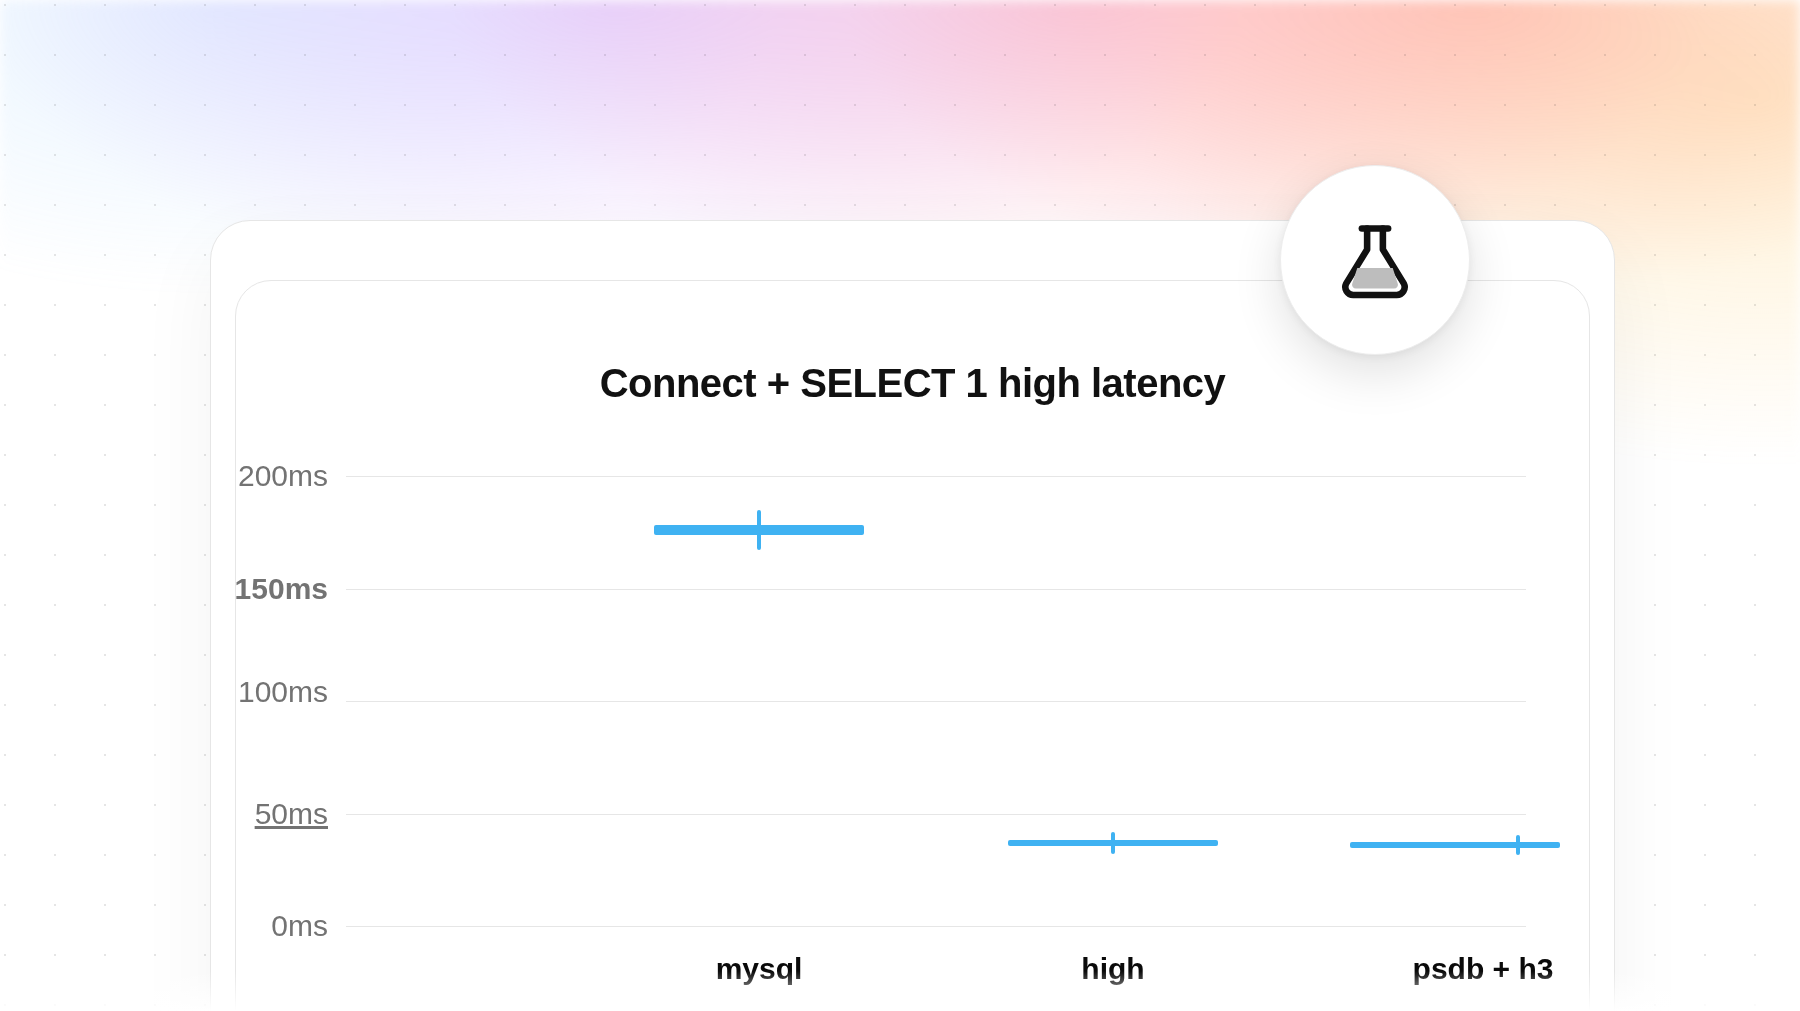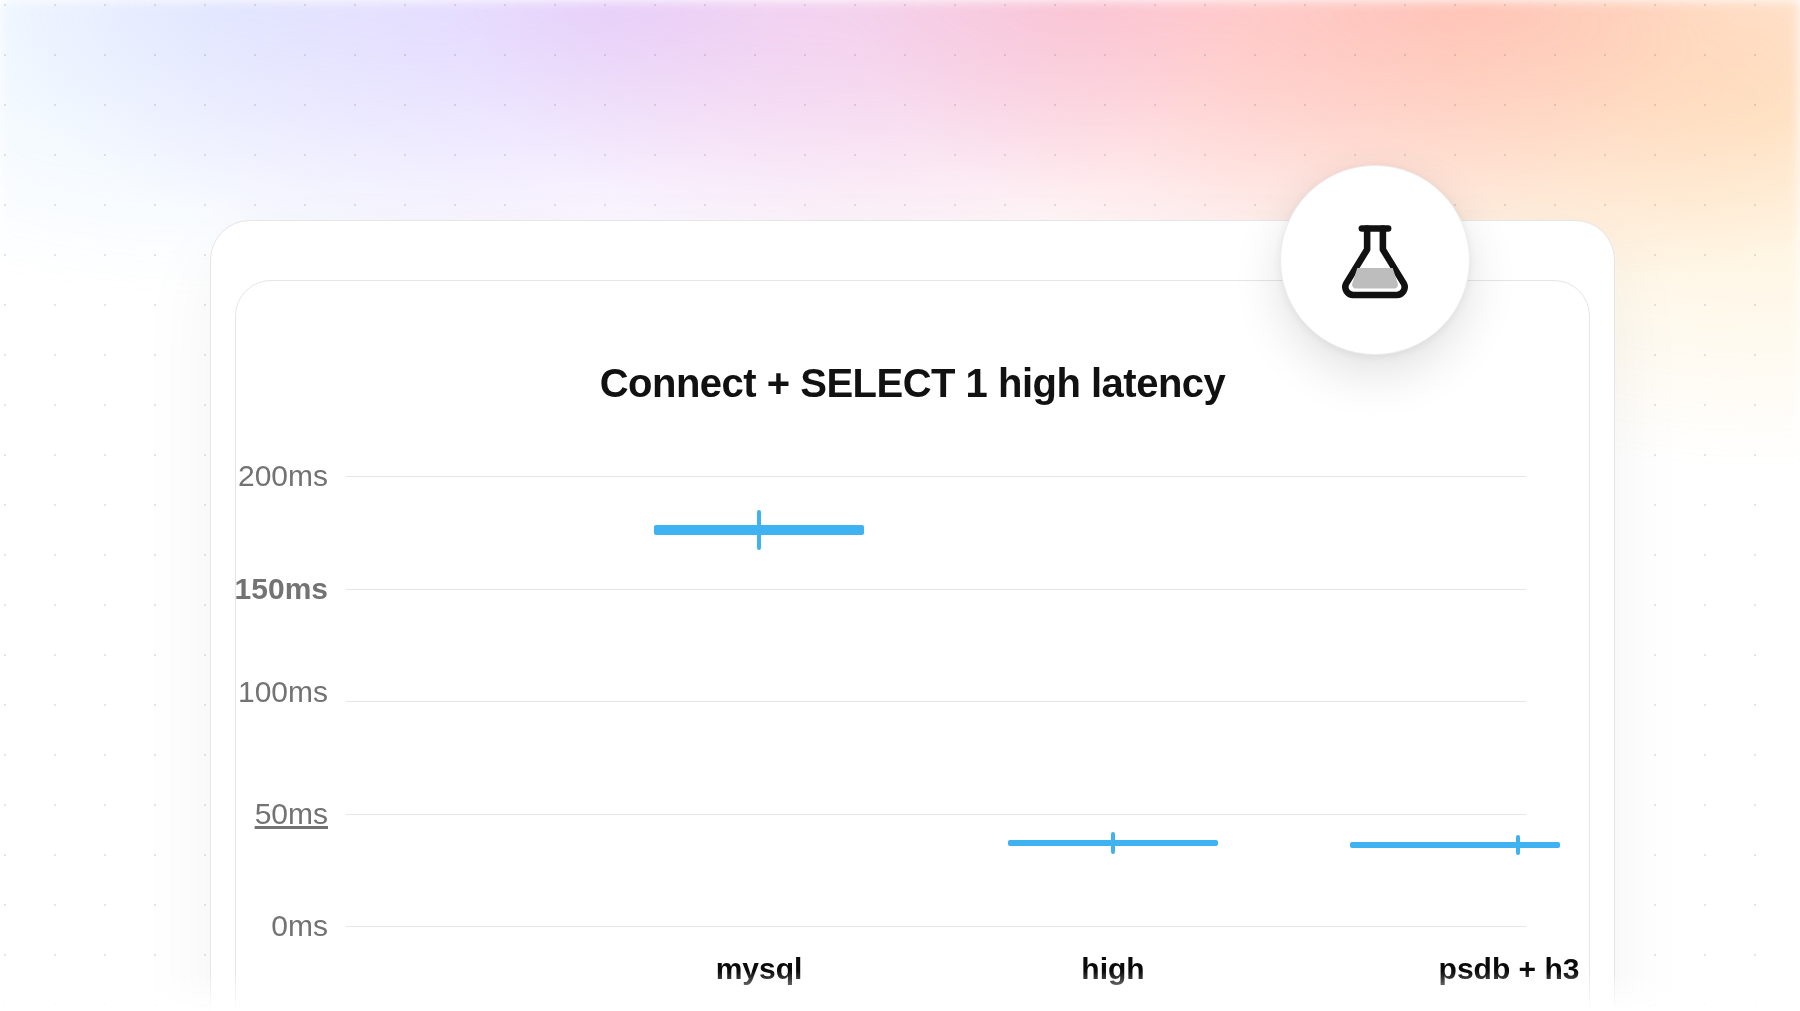--- a/index.html
+++ b/index.html
@@ -176,21 +176,21 @@
       <div class="x-label" style="left: 413px;">mysql</div>
       <div class="mark" style="left: 767px; top: 366.75px; width: 210px; height: 22px;">
         <div class="mark-bar" style="width: 210px; height: 6px; background: rgb(63, 178, 242);"></div>
         <div class="mark-tick" style="height: 22px; background: rgb(63, 178, 242); left: calc(50% + 0px);"></div>
       </div>
       <div class="x-label" style="left: 767px;">high</div>
       <div class="mark" style="left: 1109.2px; top: 369px; width: 210px; height: 20px;">
         <div class="mark-bar" style="width: 210px; height: 6px; background: rgb(63, 178, 242);"></div>
         <div class="mark-tick" style="height: 20px; background: rgb(63, 178, 242); left: calc(50% + 63px);"></div>
       </div>
-      <div class="x-label" style="left: 1163px;">psdb + h3</div>
+      <div class="x-label" style="left: 1137px;">psdb + h3</div>
     </div>
 </div>
 
 <div class="badge">
   <span>
     <svg viewBox="0 0 64 64" fill="none" stroke="#111" stroke-width="5" stroke-linecap="round" stroke-linejoin="round">
 
       <path d="M26 8 v16 L10 50 a6 6 0 0 0 5.4 8.6 h33.2 A6 6 0 0 0 54 50 L38 24 V8"></path>
       <line x1="22" y1="8" x2="42" y2="8"></line>
 

